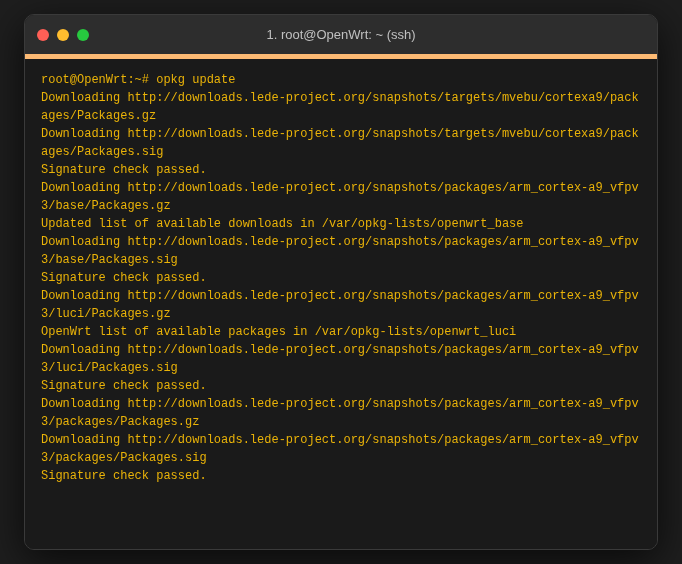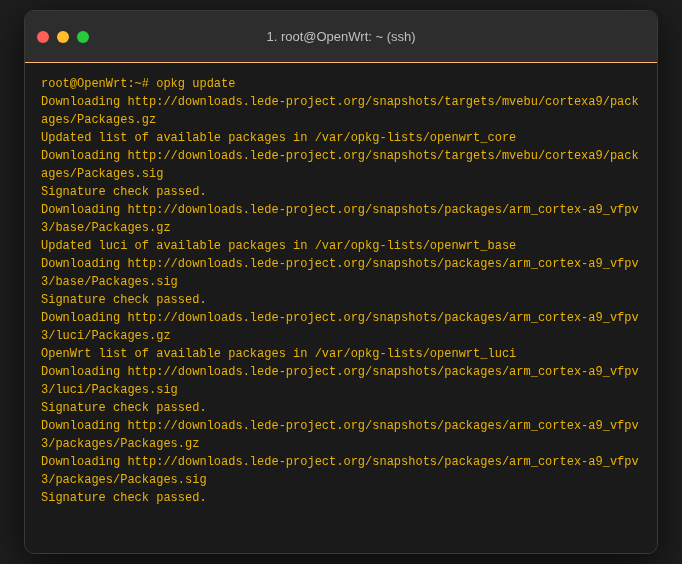--- a/index.html
+++ b/index.html
@@ -22,26 +22,26 @@
       width: 634px;
       background: #1a1a1a;
       border-radius: 10px;
       box-shadow: 0 10px 40px rgba(0,0,0,0.7);
       overflow: hidden;
       border: 1px solid #3a3a3a;
     }
 
     .titlebar {
       background: #2d2d2d;
-      height: 52px;
+      height: 44px;
       display: flex;
       align-items: center;
       justify-content: center;
       position: relative;
-      border-bottom: 1px solid #fdba74;
+      border-bottom: 5px solid #fdba74;
     }
 
     .traffic-lights {
       position: absolute;
       left: 12px;
       display: flex;
       gap: 8px;
       align-items: center;
     }
 
@@ -85,25 +85,24 @@
       <div class="traffic-light tl-close"></div>
       <div class="traffic-light tl-minimize"></div>
       <div class="traffic-light tl-maximize"></div>
     </div>
     <span class="titlebar-text">1. root@OpenWrt: ~ (ssh)</span>
   </div>
   <div class="terminal-body">
 
   <div class="terminal-line">root@OpenWrt:~# opkg update</div>
       <div class="terminal-line">Downloading http://downloads.lede-project.org/snapshots/targets/mvebu/cortexa9/packages/Packages.gz</div>
-      <div class="terminal-line">Updated list of available packages in /var/opkg-lists/openwrt_core</div>
       <div class="terminal-line">Downloading http://downloads.lede-project.org/snapshots/targets/mvebu/cortexa9/packages/Packages.sig</div>
       <div class="terminal-line">Signature check passed.</div>
       <div class="terminal-line">Downloading http://downloads.lede-project.org/snapshots/packages/arm_cortex-a9_vfpv3/base/Packages.gz</div>
-      <div class="terminal-line">Updated luci of available packages in /var/opkg-lists/openwrt_base</div>
+      <div class="terminal-line">Updated list of available downloads in /var/opkg-lists/openwrt_base</div>
       <div class="terminal-line">Downloading http://downloads.lede-project.org/snapshots/packages/arm_cortex-a9_vfpv3/base/Packages.sig</div>
       <div class="terminal-line">Signature check passed.</div>
       <div class="terminal-line">Downloading http://downloads.lede-project.org/snapshots/packages/arm_cortex-a9_vfpv3/luci/Packages.gz</div>
       <div class="terminal-line">OpenWrt list of available packages in /var/opkg-lists/openwrt_luci</div>
       <div class="terminal-line">Downloading http://downloads.lede-project.org/snapshots/packages/arm_cortex-a9_vfpv3/luci/Packages.sig</div>
       <div class="terminal-line">Signature check passed.</div>
       <div class="terminal-line">Downloading http://downloads.lede-project.org/snapshots/packages/arm_cortex-a9_vfpv3/packages/Packages.gz</div>
       <div class="terminal-line">Downloading http://downloads.lede-project.org/snapshots/packages/arm_cortex-a9_vfpv3/packages/Packages.sig</div>
       <div class="terminal-line">Signature check passed.</div>
     </div>

